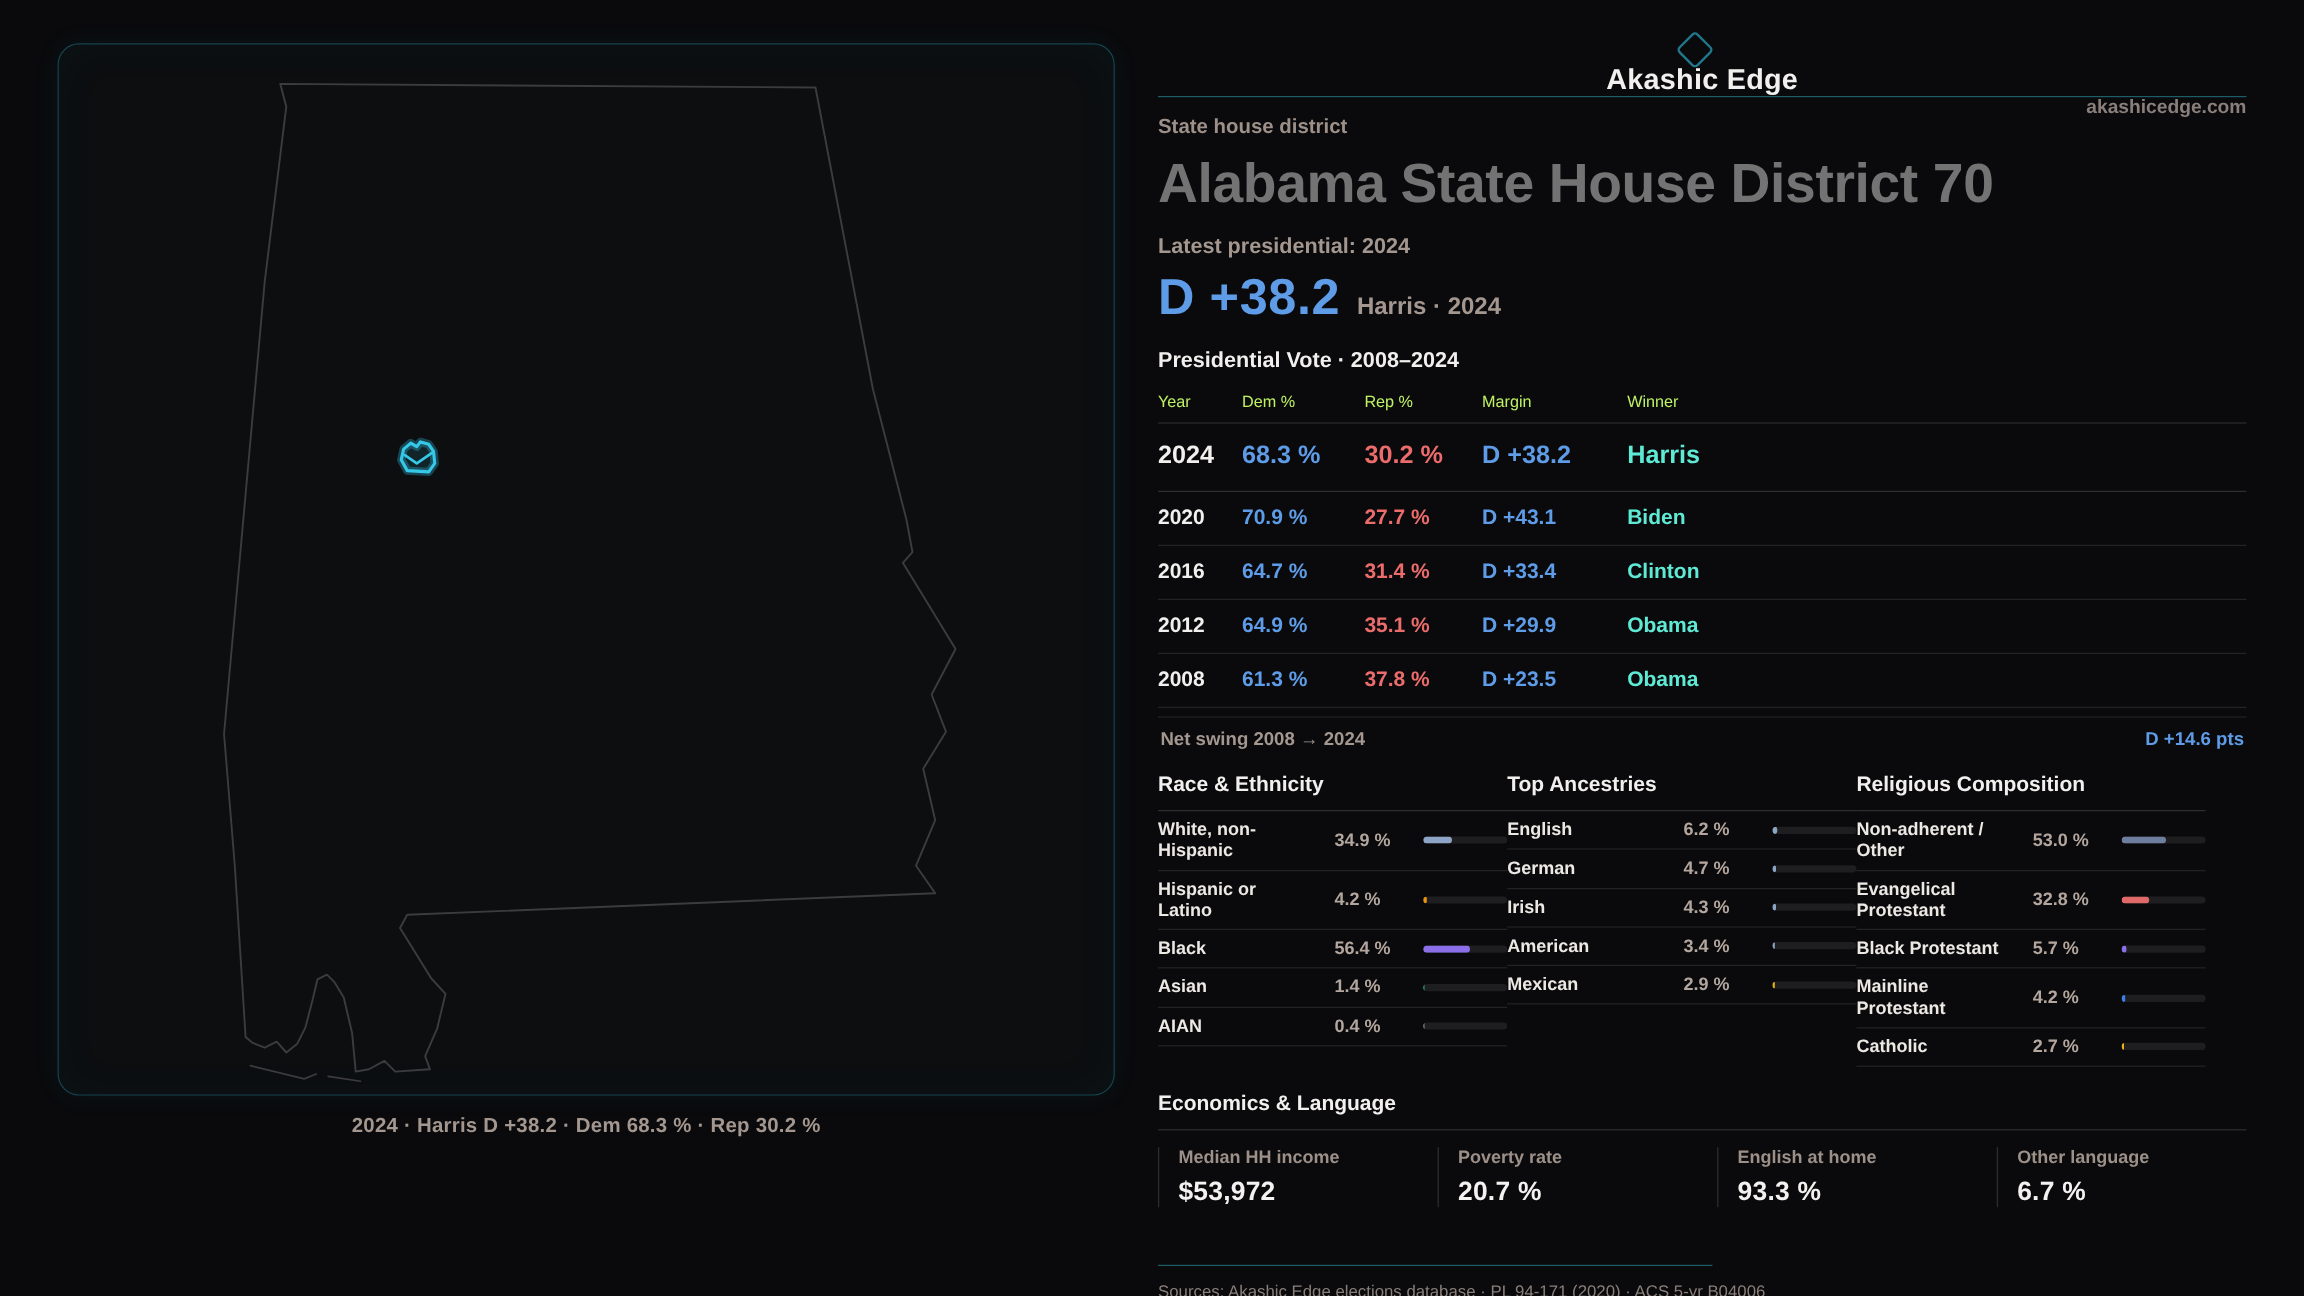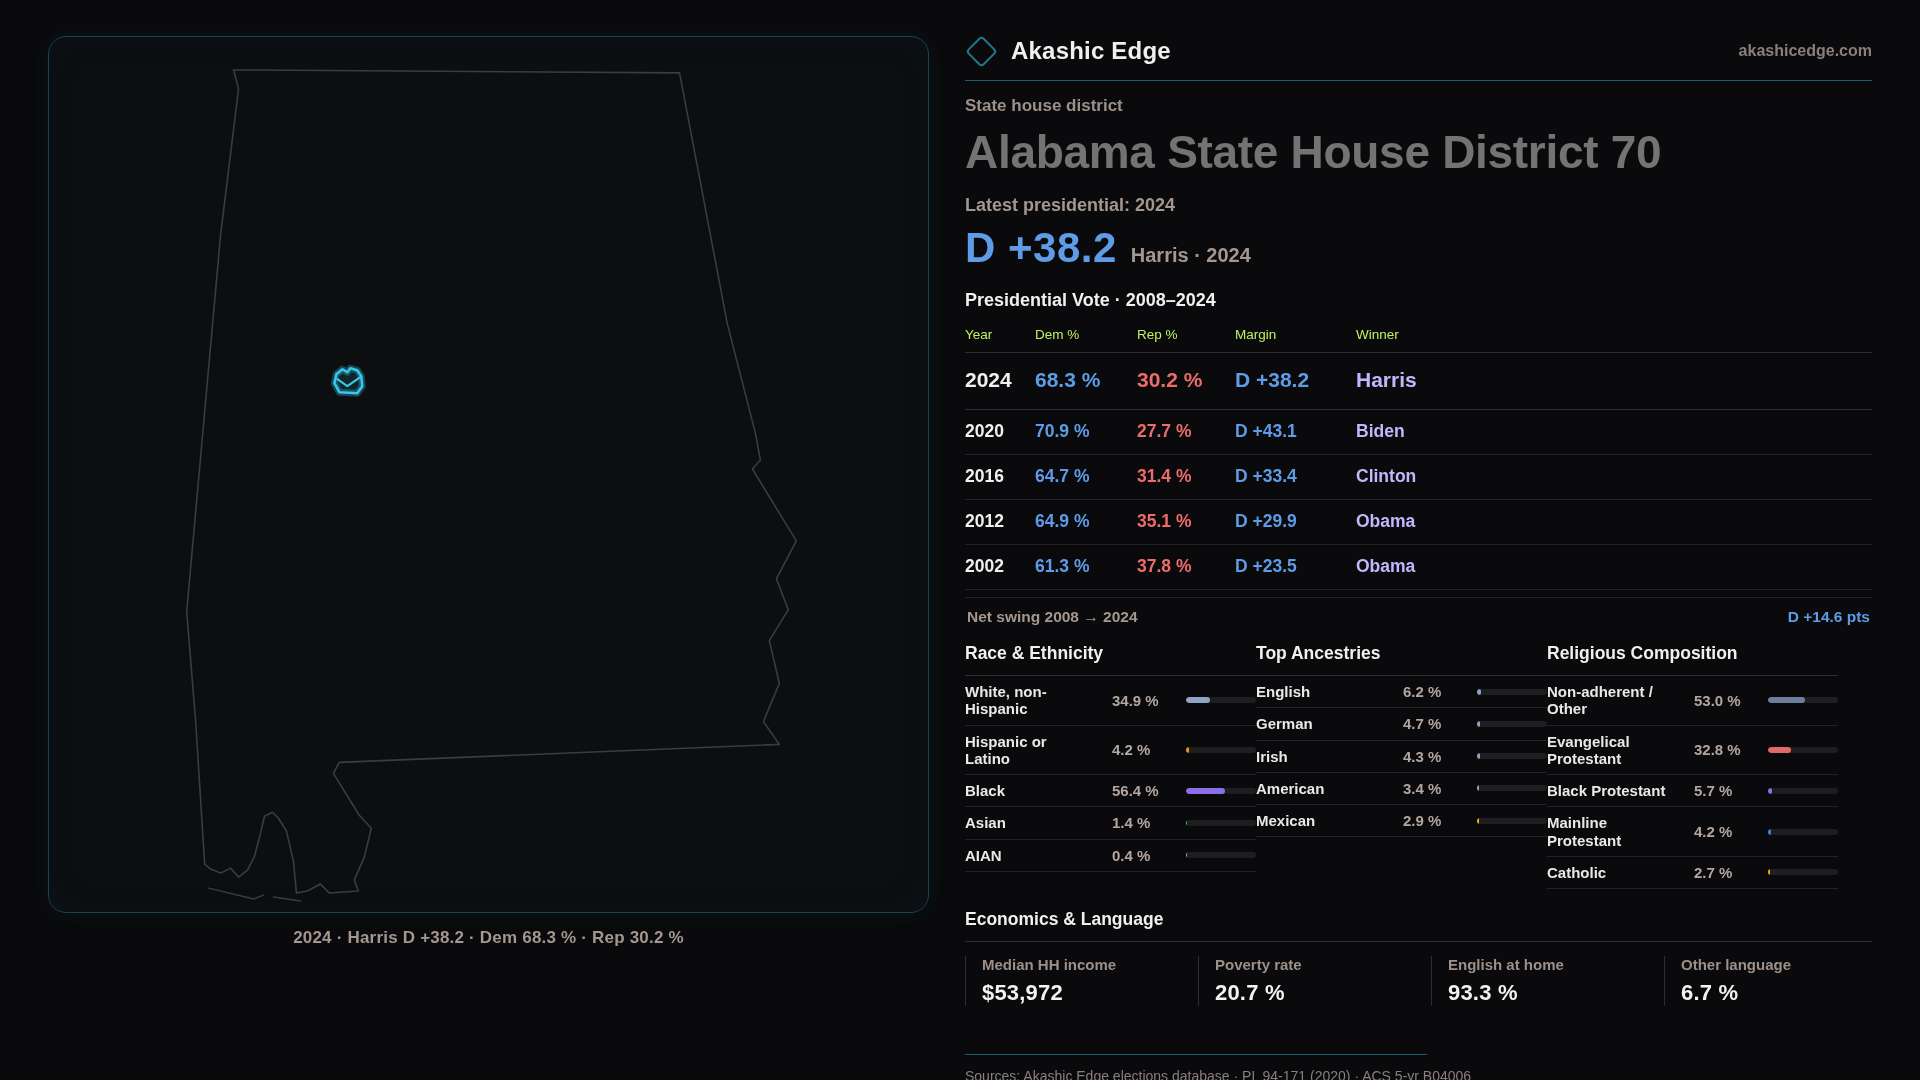--- a/index.html
+++ b/index.html
@@ -17,21 +17,21 @@
   }
   .map-panel svg { width:100%; height:100%; display:block; border-radius:18px; }
   .map-caption {
     position:absolute; left:48px; top:928px; width:881px; text-align:center;
     font-size:17px; font-weight:700; color:#a3978f; letter-spacing:0.2px;
   }
 
   
   .right { position:absolute; left:965px; top:0; width:907px; }
 
-  .brand-row { display:flex; align-items:center; margin-top:30px; height:42px; }
+  .brand-row { display:flex; align-items:center; margin-top:30px; height:42px;flex-direction:column; }
   .diamond {
     width:23px; height:23px; border:2.5px solid #20768a; border-radius:4px;
     transform:rotate(45deg); margin:0 18px 0 5px; flex:none;
   }
   .brand-name { font-size:24px; font-weight:700; letter-spacing:0.2px; }
   .brand-domain { margin-left:auto; font-size:16px; font-weight:700; color:#8a7f7a; text-decoration:none; }
   .header-rule { border-top:1px solid #1b5e68; margin-top:8px; }
 
   .kicker { margin-top:15px; font-size:17px; font-weight:700; color:#9c9089; }
   .page-title { margin-top:9px; font-size:46px; font-weight:700; letter-spacing:-0.3px; color:#737373; }
@@ -53,21 +53,21 @@
   .col-winner { flex:1; }
   .thead { font-size:13.5px; font-weight:400; color:#bef264; padding:4px 0 10px;
            border-bottom:1px solid #2e2e30; }
   .trow.latest-row { font-size:21px; font-weight:700; padding:15px 0 17px; border-bottom:1px solid #2e2e30; }
   .trow.hist-row   { font-size:17.5px; font-weight:700; padding:11px 0 12px; border-bottom:1px solid #232325; }
   .trow.hist-row:last-of-type { border-bottom:1px solid #2e2e30; }
   .c-year   { color:#f2f0ee; }
   .c-dem    { color:#5e9ce8; }
   .c-rep    { color:#ec6c6c; }
   .c-margin { color:#5e9ce8; }
-  .c-winner { color:#c4b5fd; }
+  .c-winner { color:#5eead4; }
 
   .netswing { display:flex; justify-content:space-between; align-items:center;
               border-top:1px solid #232325; margin-top:7px; padding:10px 2px 0;
               font-size:15.5px; font-weight:700; }
   .netswing .ns-label { color:#a3978f; }
   .netswing .ns-value { color:#5e9ce8; }
 
   
   .demo-grid { display:flex; margin-top:17px; }
   .demo-col  { width:291px; flex:none; }
@@ -170,21 +170,21 @@
       <span class="col-winner c-winner">Clinton</span>
     </div>
     <div class="trow hist-row">
       <span class="col-year c-year">2012</span>
       <span class="col-dem c-dem">64.9 %</span>
       <span class="col-rep c-rep">35.1 %</span>
       <span class="col-margin c-margin">D +29.9</span>
       <span class="col-winner c-winner">Obama</span>
     </div>
     <div class="trow hist-row">
-      <span class="col-year c-year">2002</span>
+      <span class="col-year c-year">2008</span>
       <span class="col-dem c-dem">61.3 %</span>
       <span class="col-rep c-rep">37.8 %</span>
       <span class="col-margin c-margin">D +23.5</span>
       <span class="col-winner c-winner">Obama</span>
     </div>
 
     <div class="netswing">
       <span class="ns-label">Net swing 2008 → 2024</span>
       <span class="ns-value">D +14.6 pts</span>
     </div>

